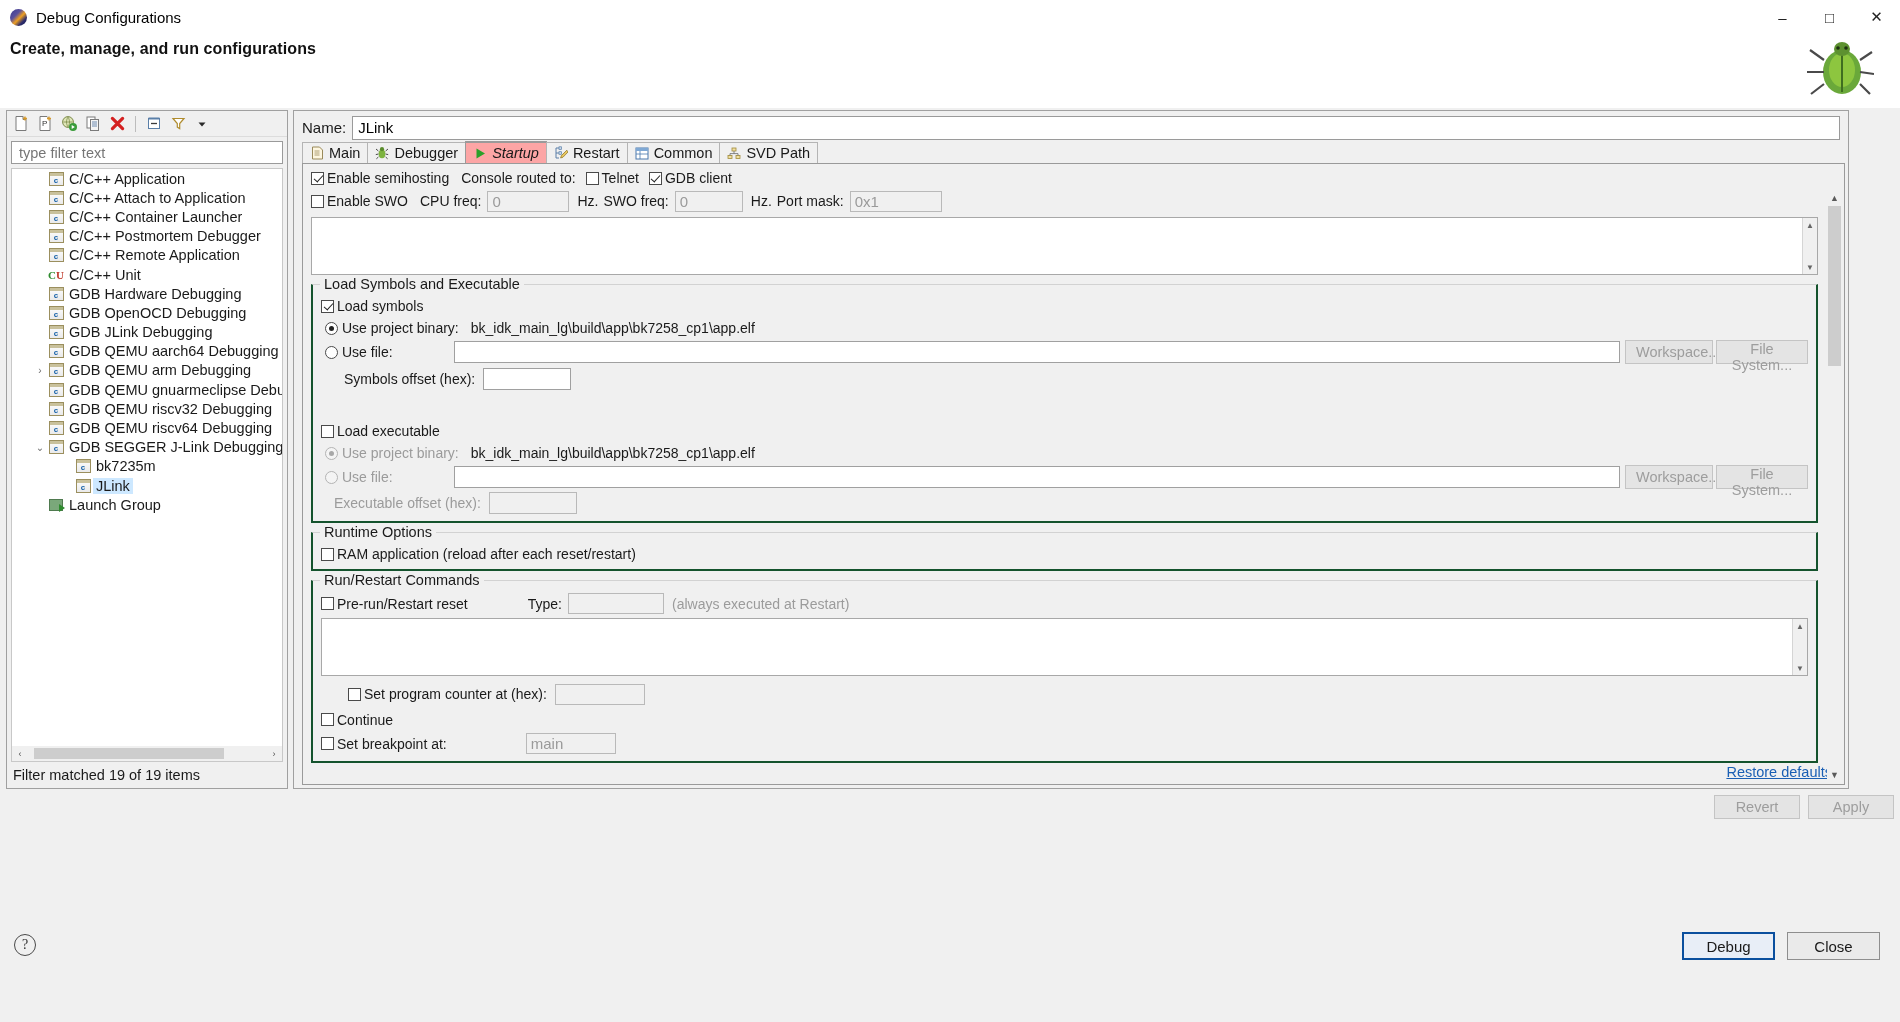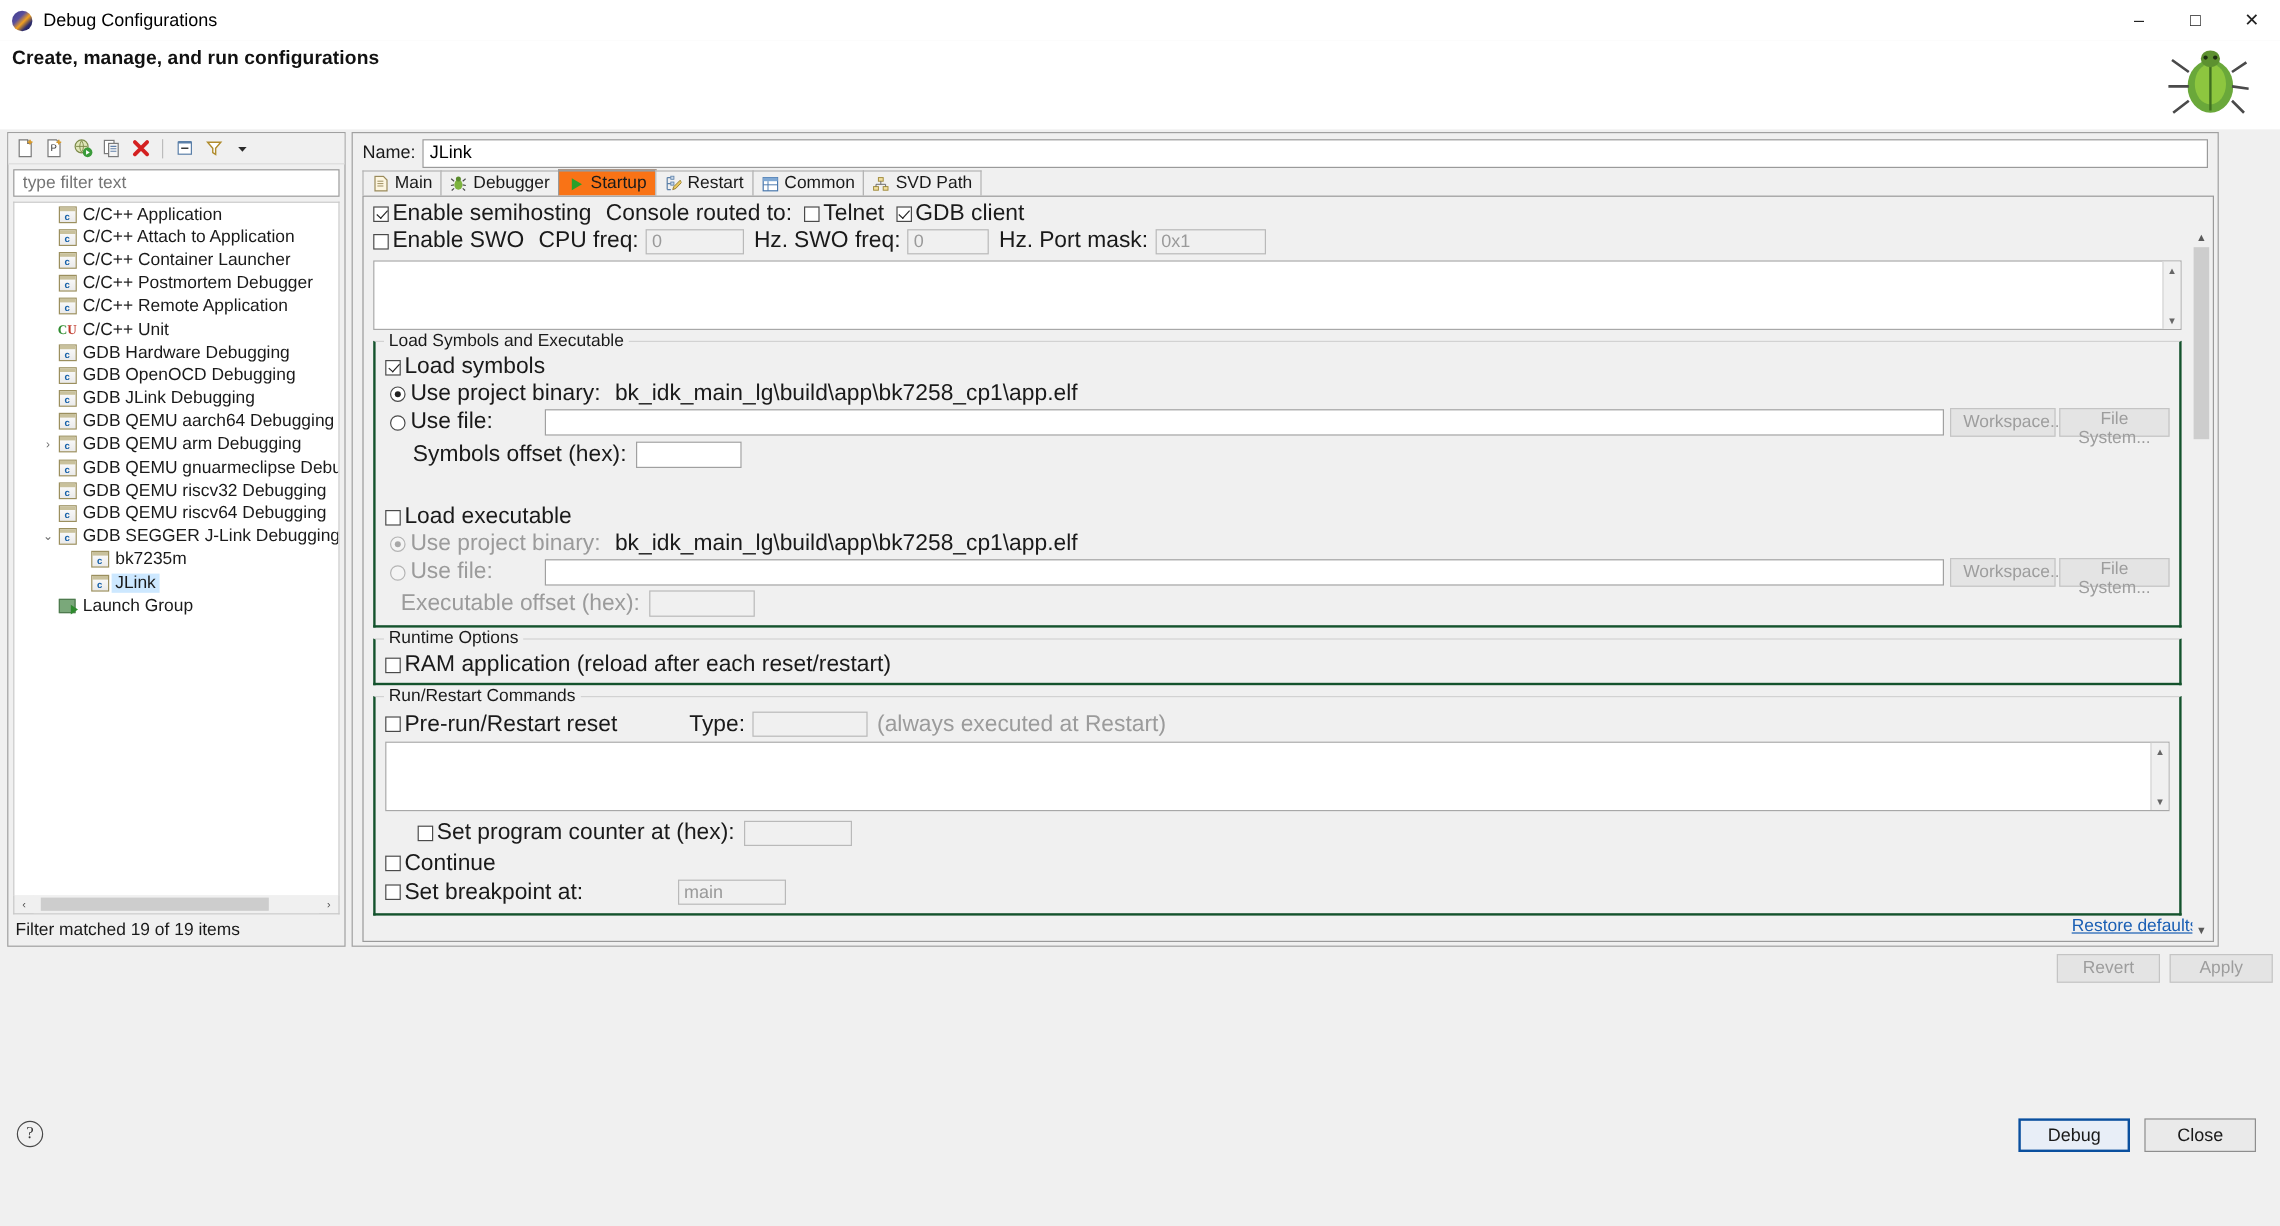--- a/index.html
+++ b/index.html
@@ -236,25 +236,26 @@
     height: 21px;
     padding: 0 7px;
     font-size: 14.5px;
     border: 1px solid #b4b4b4;
     border-bottom: none;
     background: #f0f0f0;
     margin-right: -1px;
     color: #1a1a1a;
   }
   .tab.active {
-    background: #f97316;
+    background: #fca5a5;
     border-color: #9a9a9a;
     border-top: 2px solid #9a9a9a;
     height: 22px;
     font-weight: normal;
+    font-style: italic;
   }
   .tab-icon { width: 14px; height: 14px; display: flex; align-items: center; justify-content: center; }
 
   .tab-content {
     flex: 1;
     border: 1px solid #9a9a9a;
     margin: 0 3px 3px 8px;
     background: #f0f0f0;
     position: relative;
     overflow: hidden;
@@ -291,21 +292,21 @@
   }
   .rb.checked::after {
     content: "";
     position: absolute; left: 3px; top: 3px;
     width: 5px; height: 5px; border-radius: 50%;
     background: #222;
   }
   .rb.disabled { border-color: #b4b4b4; background: #f4f4f4; }
   .rb.disabled.checked::after { background: #a8a8a8; }
 
-  .lab { font-size: 19px; }
+  .lab { font-size: 14px; }
   .lab.dim { color: #9b9b9b; }
 
   .tin {
     height: 21px;
     border: 1px solid #b9b9b9;
     background: #f0f0f0;
     font-family: "Liberation Sans", sans-serif;
     font-size: 15px;
     padding: 0 4px;
     color: #9a9a9a;

